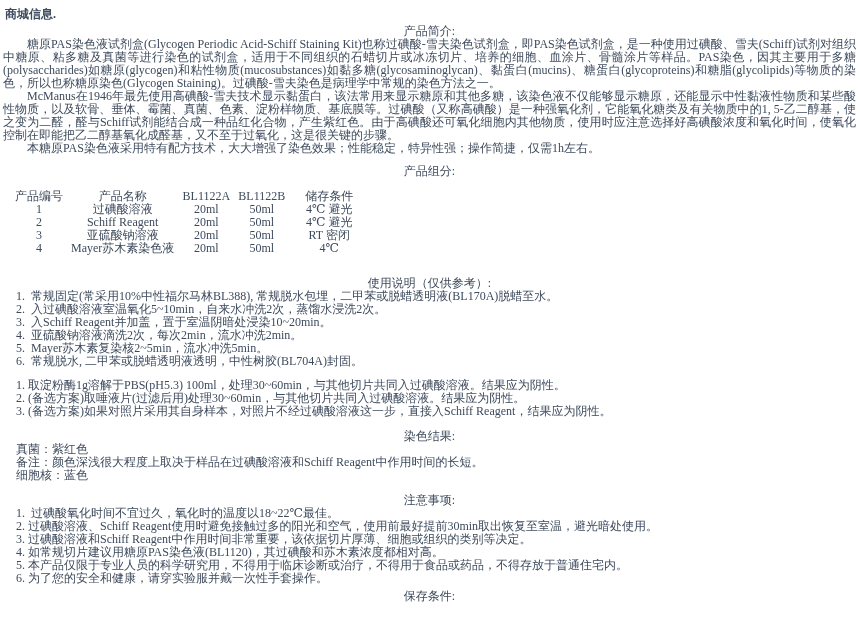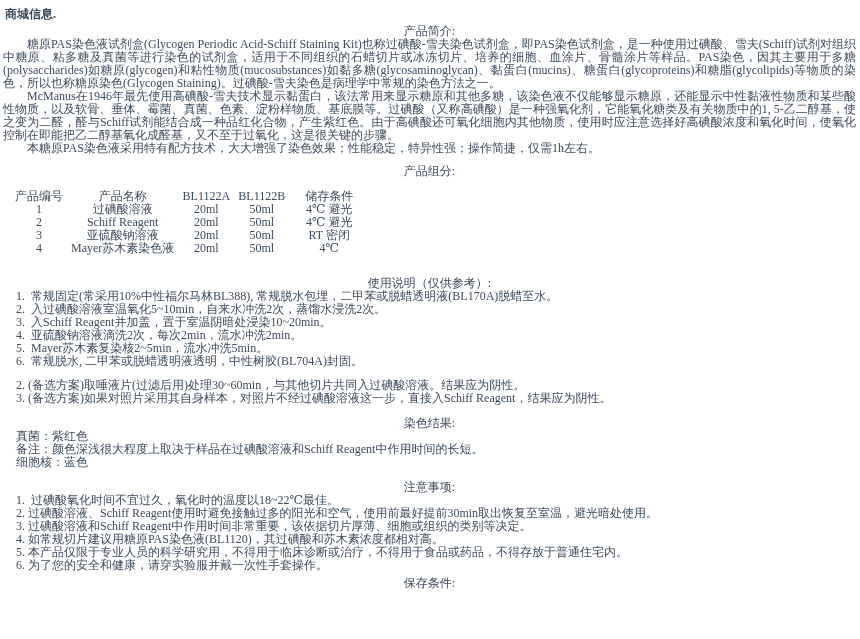--- a/index.html
+++ b/index.html
@@ -158,20 +158,21 @@
         <div class="num-row">
         <span class="num">6.</span>
         <span class="num-text">常规脱水, 二甲苯或脱蜡透明液透明，中性树胶(BL704A)封固。</span>
       </div>
       </div>
   </div>
 
   <div class="sec sec-negative">
     <div>
 
+    <div class="indent-line">1. 取淀粉酶1g溶解于PBS(pH5.3) 100ml，处理30~60min，与其他切片共同入过碘酸溶液。结果应为阴性。</div>
         <div class="indent-line">2. (备选方案)取唾液片(过滤后用)处理30~60min，与其他切片共同入过碘酸溶液。结果应为阴性。</div>
         <div class="indent-line">3. (备选方案)如果对照片采用其自身样本，对照片不经过碘酸溶液这一步，直接入Schiff Reagent，结果应为阴性。</div>
       </div>
   </div>
 
   <div class="sec sec-results">
     <div class="sec-head">染色结果:</div>
     <div>
 
     <div class="indent-line">真菌：紫红色</div>

